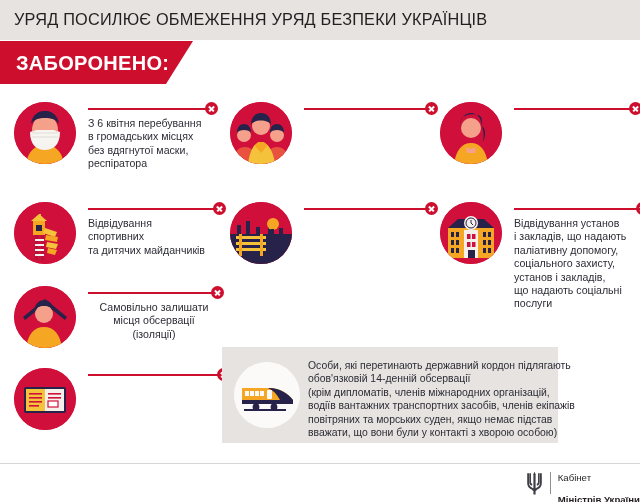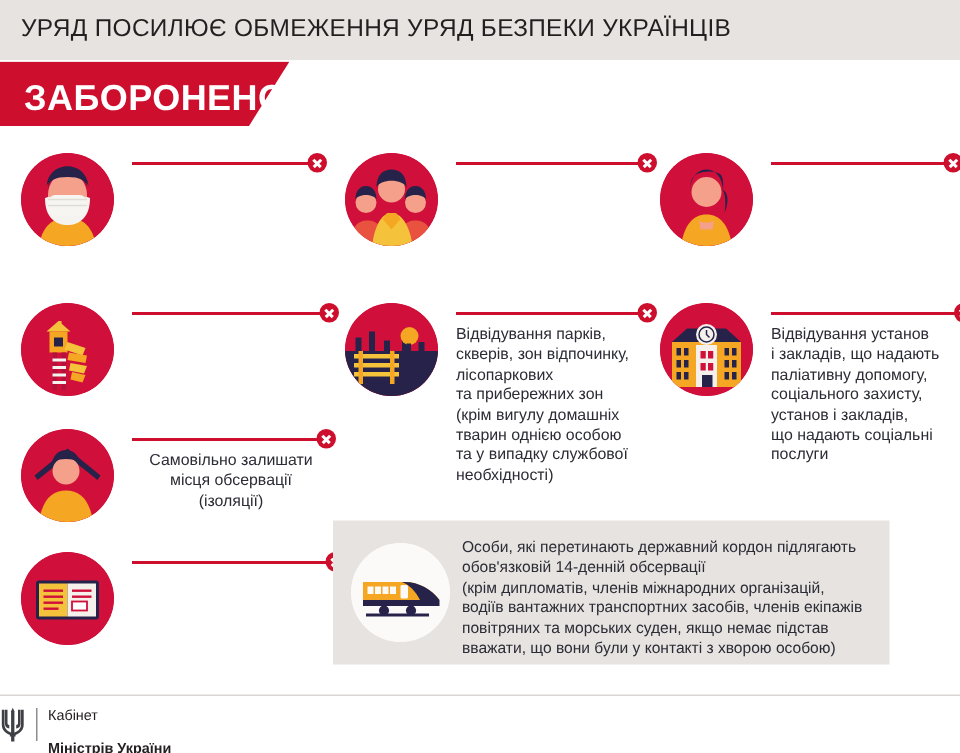--- a/index.html
+++ b/index.html
@@ -42,21 +42,21 @@
     left: 0;
     width: 193px;
     height: 43px;
     background: #ce0e2d;
     clip-path: polygon(0 0, 100% 0, 86% 100%, 0 100%);
   }
   .ribbon-label {
     position: absolute;
     top: 52px;
     left: 16px;
-    font-size: 24px;
+    font-size: 20px;
     font-weight: bold;
     color: #ffffff;
     letter-spacing: 0.3px;
   }
 
   
   .board {
     position: absolute;
     top: 96px;
     left: 0;
@@ -123,21 +123,20 @@
   }
 
   
   .callout {
     position: absolute;
     left: 222px;
     top: 347px;
     width: 336px;
     height: 96px;
     background: #e7e3e0;
-    padding-left: 35px;
   }
   .callout-badge {
     position: absolute;
     left: 12px;
     top: 15px;
     width: 66px;
     height: 66px;
     border-radius: 50%;
     background: #fbfaf9;
     overflow: hidden;
@@ -165,21 +164,21 @@
   }
   .footer {
     position: absolute;
     left: 0;
     top: 464px;
     width: 640px;
     height: 38px;
     background: #ffffff;
     display: flex;
     align-items: center;
-    justify-content: flex-start;
+    justify-content: flex-end;
   }
   .footer-inner {
     display: flex;
     align-items: center;
     gap: 7px;
   }
   .trident svg { display: block; width: 17px; height: 24px; }
   .footer-sep {
     width: 1px;
     height: 22px;
@@ -216,20 +215,24 @@
         <path d="M19 29c1 9 6 13 12 13s11-4 12-13l3 1c0 13-7 18-15 18s-15-5-15-18z" fill="#f5f3ef"></path>
         <rect x="18" y="28" width="26" height="14" rx="5" fill="#f7f5f1"></rect>
         <path d="M18 31h26M18 35h26" stroke="#e0ddd6" stroke-width="1"></path>
       </svg>
     </div>
     <div class="item-body" style="width:126px;">
       <div class="rule">
         <span class="line" style="width:122px;"></span>
         <span class="x-mark" style="left:117px;"></span>
       </div>
+      <div class="item-text">З 6 квітня перебування
+в громадських місцях
+без вдягнутої маски,
+респіратора</div>
     </div>
   </div>
 
   <div class="item" style="left:230px; top:6px; width:205px;">
     <div class="badge">
       <svg viewBox="0 0 62 62">
         <circle cx="31" cy="31" r="31" fill="#d0103a"></circle>
         <path d="M2 62c2-12 6-17 13-17s11 5 12 17z" fill="#e8523f"></path>
         <circle cx="14" cy="33" r="7" fill="#f4a08a"></circle>
         <path d="M7 31c0-6 3-9 7-9s7 3 7 9c-2-4-12-4-14 0z" fill="#27224a"></path>
@@ -287,20 +290,23 @@
         <path d="M33 40l11 2-2 5-10-2z" fill="#f5c33b"></path>
         <path d="M34 46l9 2-2 5-8-2z" fill="#f5a623"></path>
         <rect x="25" y="12" width="2" height="5" fill="#f5c33b"></rect>
       </svg>
     </div>
     <div class="item-body" style="width:134px;">
       <div class="rule">
         <span class="line" style="width:130px;"></span>
         <span class="x-mark" style="left:125px;"></span>
       </div>
+      <div class="item-text">Відвідування
+спортивних
+та дитячих майданчиків</div>
     </div>
   </div>
 
   <div class="item" style="left:230px; top:106px; width:205px;">
     <div class="badge">
       <svg viewBox="0 0 62 62">
         <circle cx="31" cy="31" r="31" fill="#d0103a"></circle>
         <path d="M0 32h7v-9h4v9h5v-13h4v13h6v-7h4v7h8v-11h4v11h7v-6h4v6h9v30H0z" fill="#27224a"></path>
         <circle cx="43" cy="22" r="6" fill="#f5a623"></circle>
         <rect x="41" y="27" width="3" height="24" fill="#27224a"></rect>
@@ -309,28 +315,20 @@
         <rect x="6" y="46" width="30" height="3" fill="#f5c33b"></rect>
         <rect x="9" y="32" width="3" height="22" fill="#f5a623"></rect>
         <rect x="30" y="32" width="3" height="22" fill="#f5a623"></rect>
       </svg>
     </div>
     <div class="item-body" style="width:131px;">
       <div class="rule">
         <span class="line" style="width:126px;"></span>
         <span class="x-mark" style="left:121px;"></span>
       </div>
-      <div class="item-text">Відвідування парків,
-скверів, зон відпочинку,
-лісопаркових
-та прибережних зон
-(крім вигулу домашніх
-тварин однією особою
-та у випадку службової
-необхідності)</div>
     </div>
   </div>
 
   <div class="item" style="left:440px; top:106px; width:196px;">
     <div class="badge">
       <svg viewBox="0 0 62 62">
         <circle cx="31" cy="31" r="31" fill="#d0103a"></circle>
         <path d="M8 26l10-9h26l10 9z" fill="#27224a"></path>
         <rect x="8" y="26" width="46" height="30" fill="#f5a623"></rect>
         <rect x="24" y="14" width="14" height="14" rx="7" fill="#f5f0ec"></rect>

